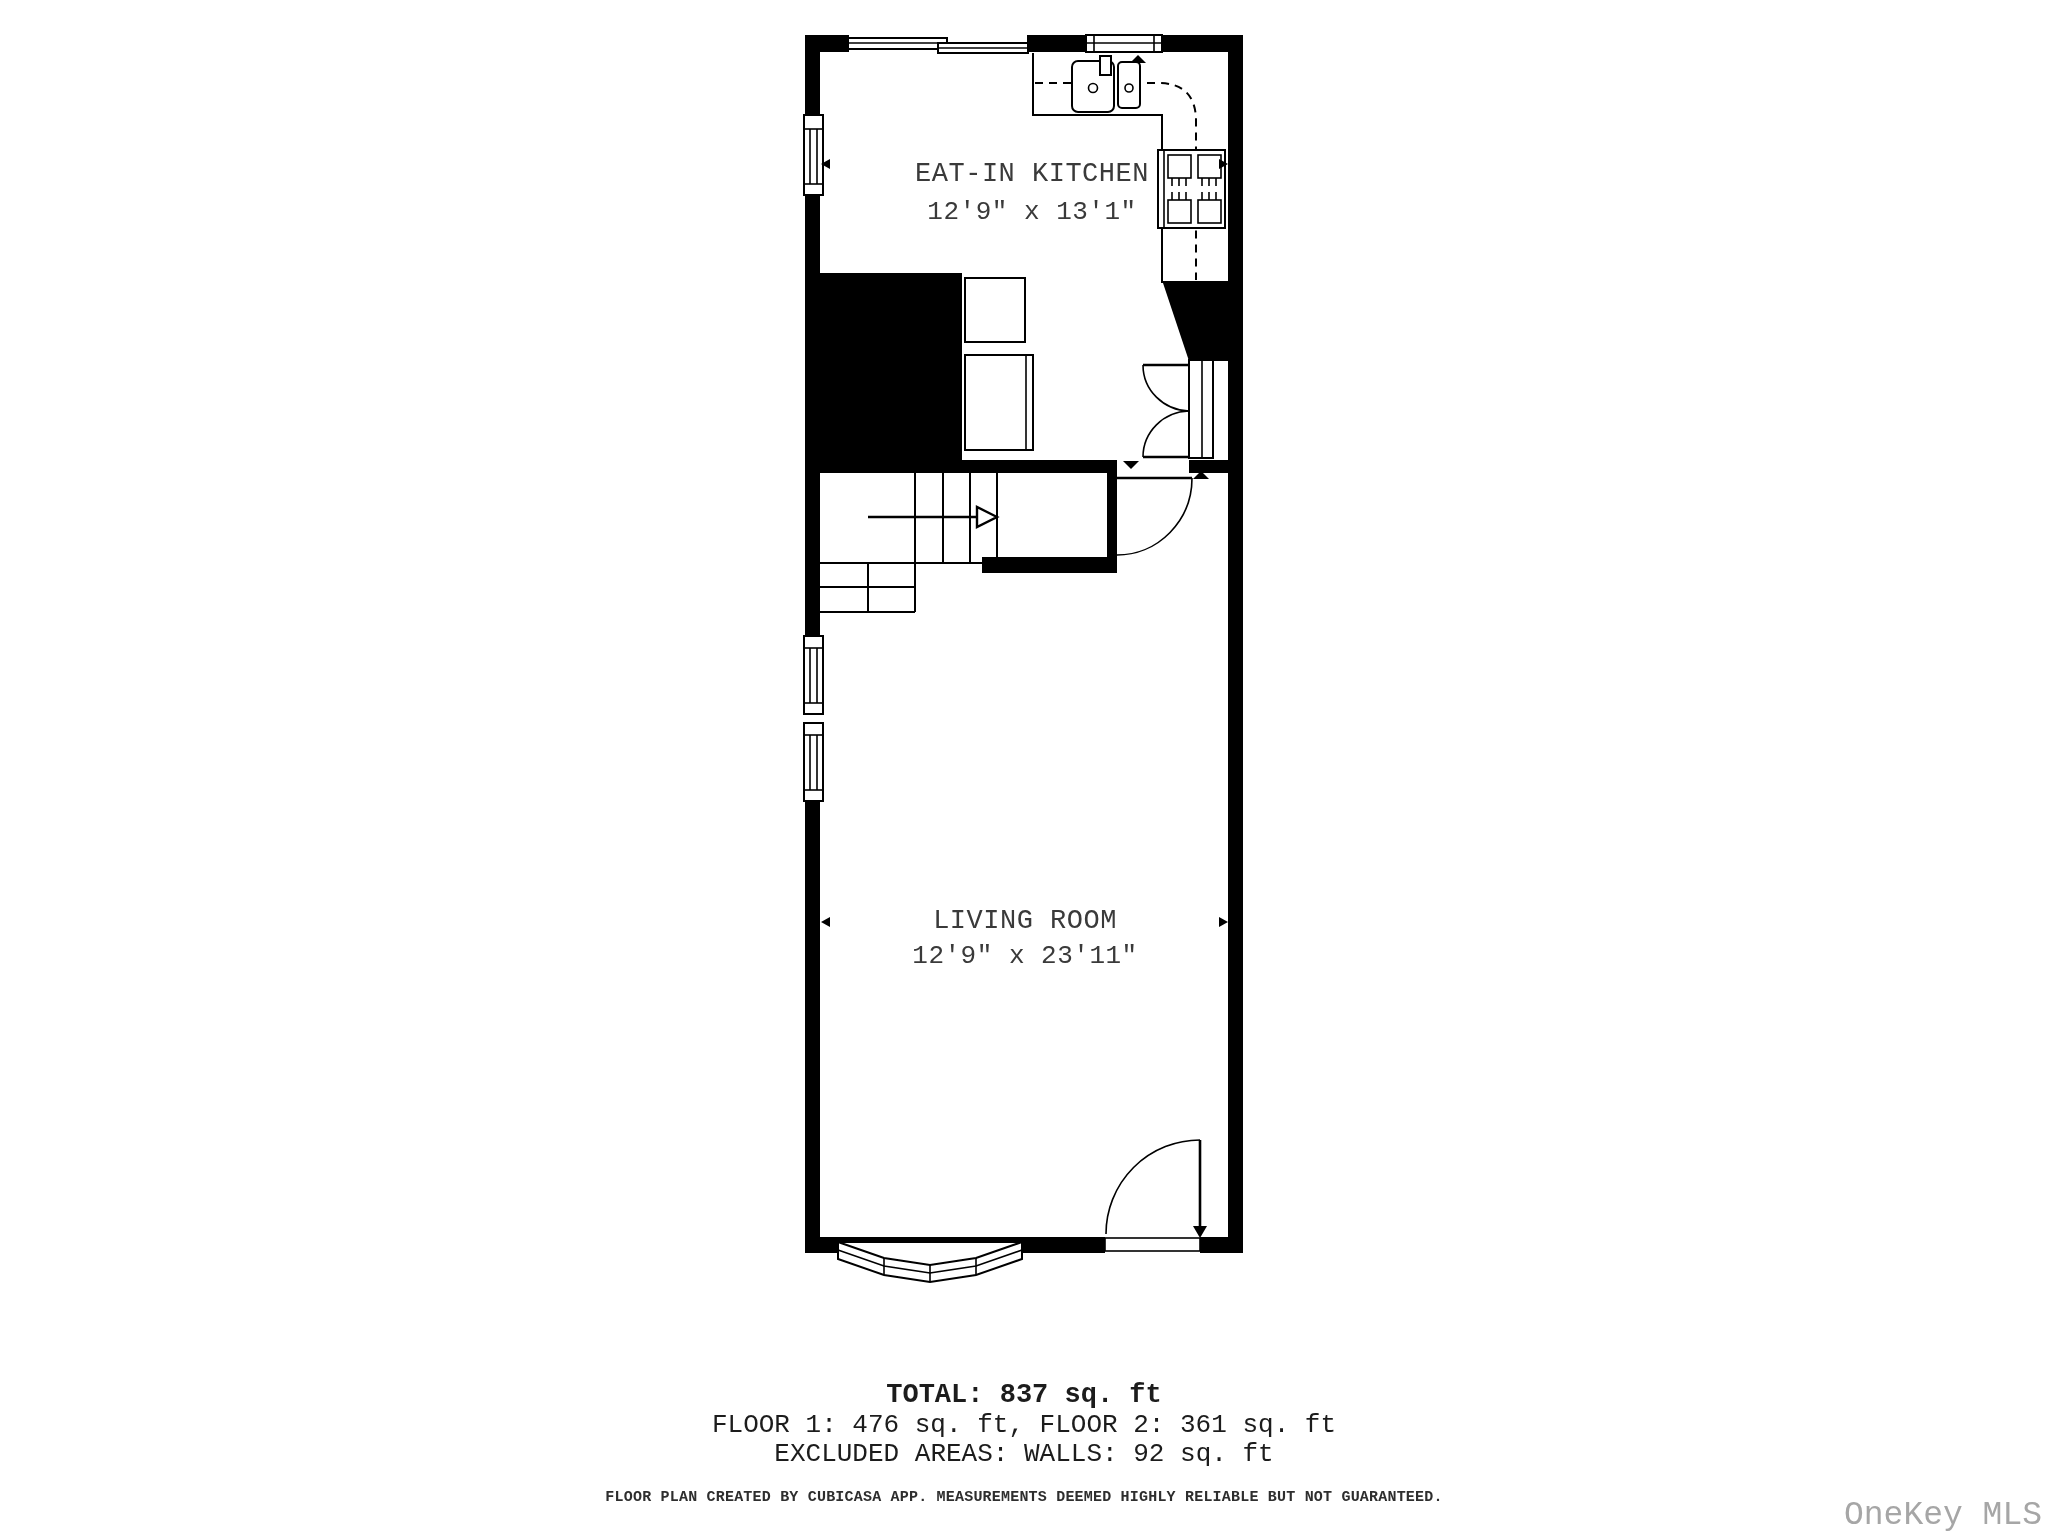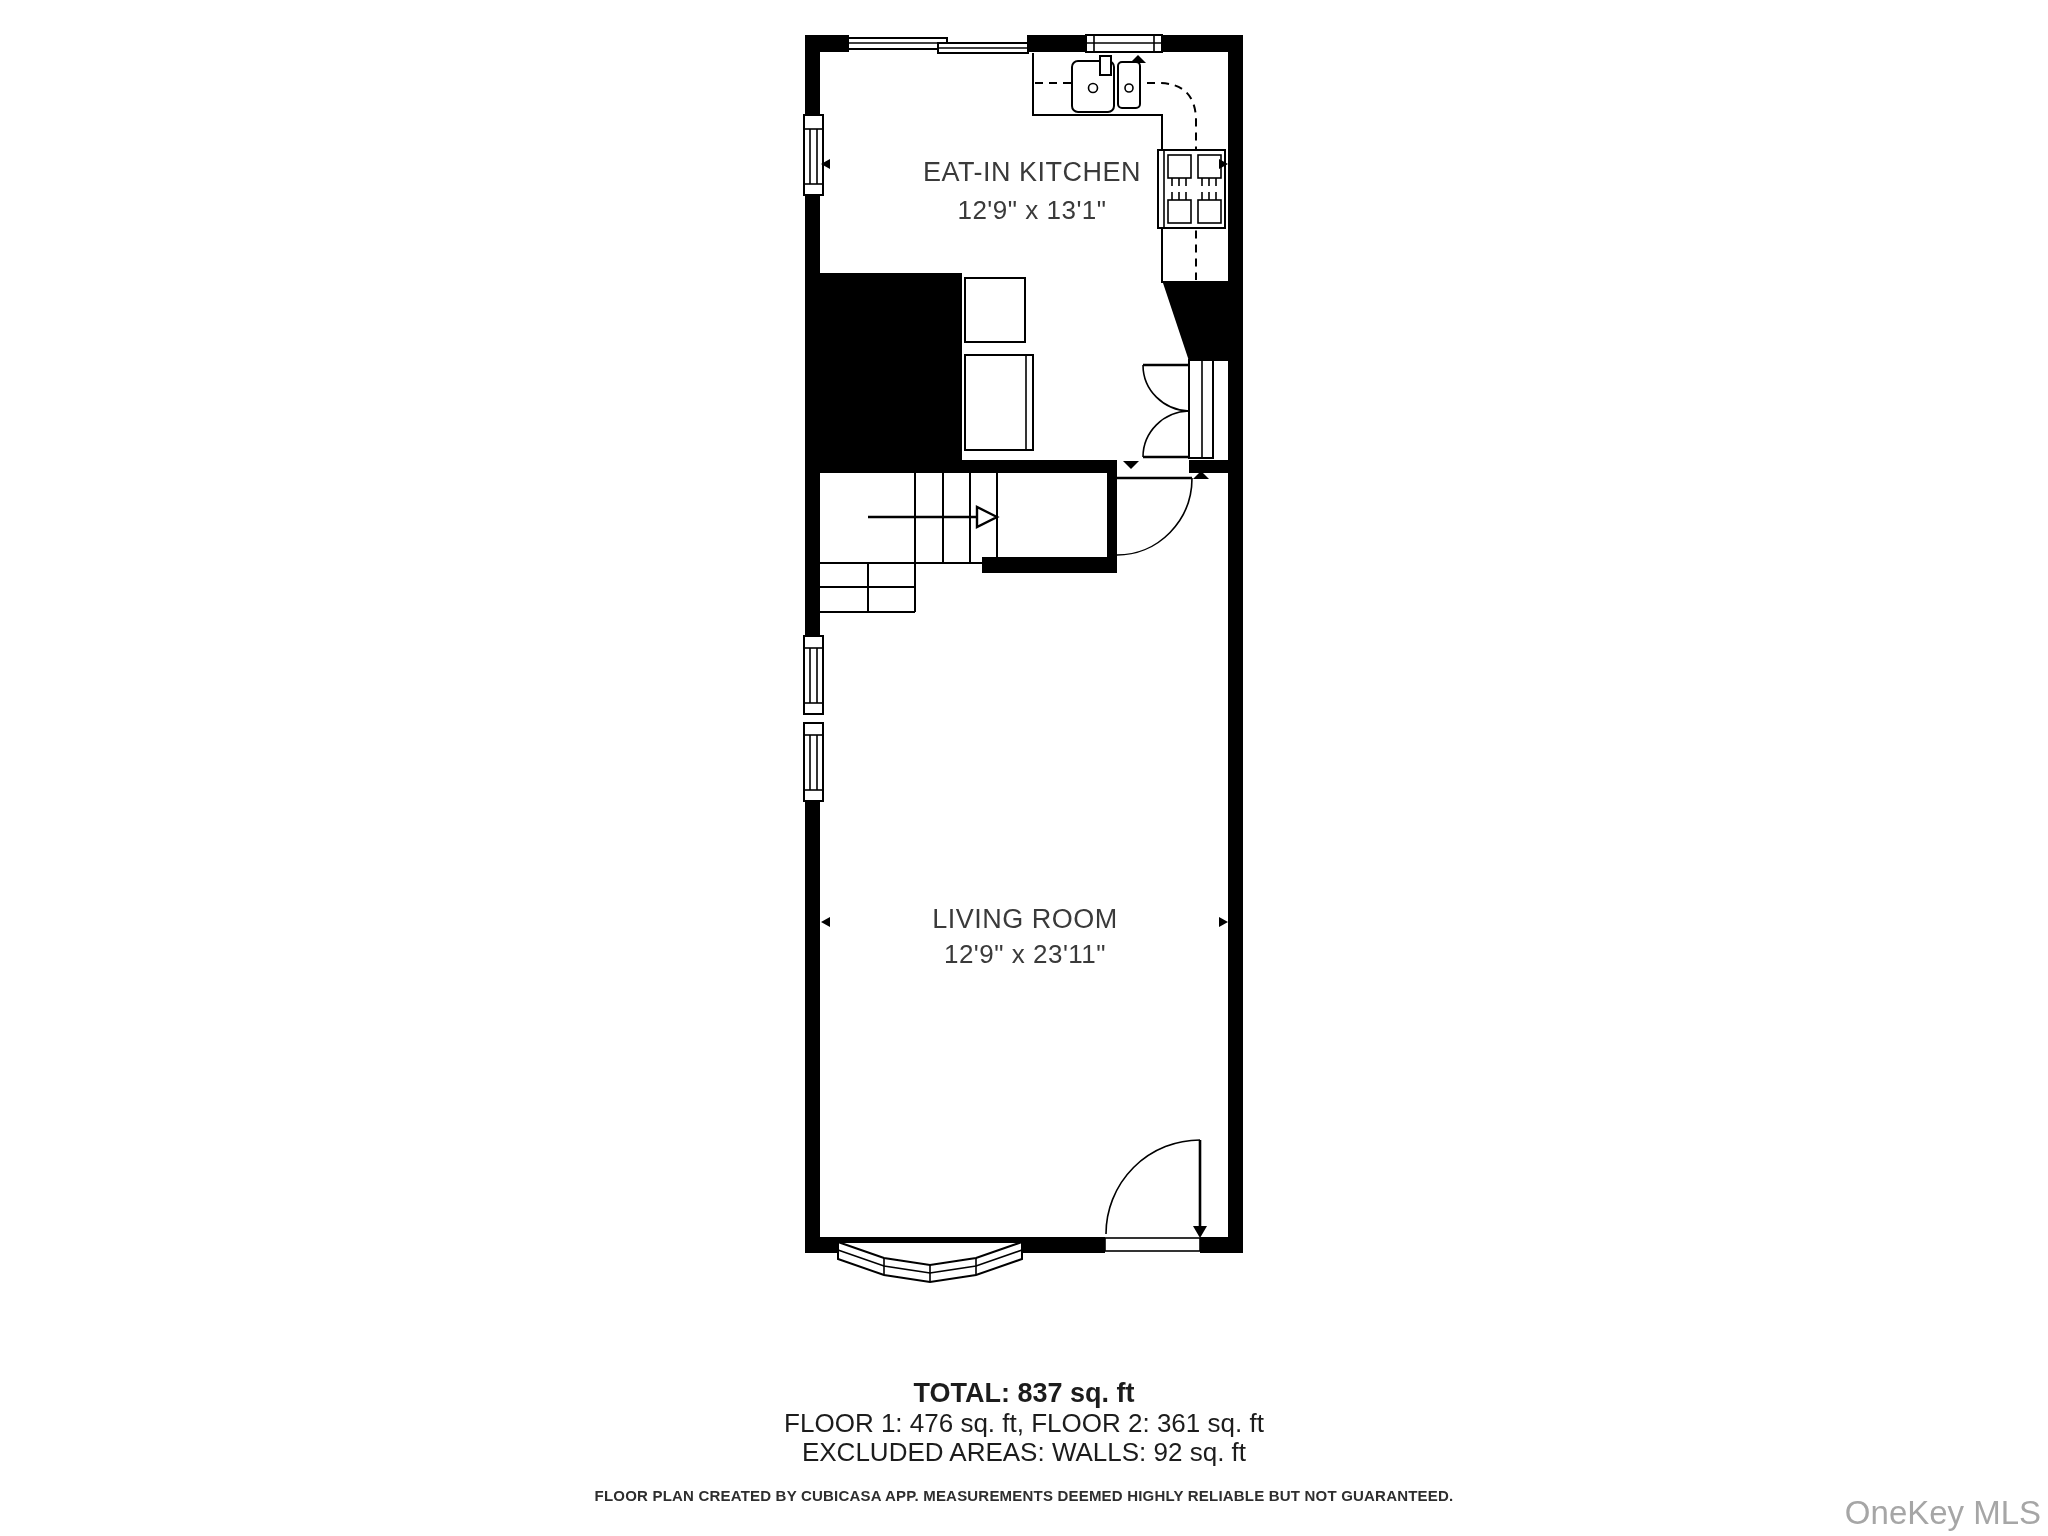--- a/index.html
+++ b/index.html
@@ -1,17 +1,17 @@
 <!DOCTYPE html>
 <html><head>
 <meta charset="utf-8">
 <style>
   html,body{margin:0;padding:0;background:#ffffff;}
   .canvas{position:relative;width:2048px;height:1536px;background:#ffffff;overflow:hidden;
-          font-family:Liberation Sans, sans-serif;}
+          font-family:Liberation Mono, monospace;}
   svg{position:absolute;left:0;top:0;}
   .wall{fill:#000000;stroke:none;}
   .ln{stroke:#000000;stroke-width:2;fill:none;}
   .ln15{stroke:#000000;stroke-width:1.6;fill:none;}
   .thick{stroke:#000000;stroke-width:2.6;fill:none;}
   .dash{stroke:#000000;stroke-width:2;fill:none;stroke-dasharray:8 6;}
   .wbox{fill:#ffffff;stroke:#000000;stroke-width:2;}
   .fixture{fill:#ffffff;stroke:#000000;stroke-width:2;}
   .tri{fill:#000000;stroke:none;}
   .room-label{font-size:27px;letter-spacing:0.5px;fill:#3a3a3a;}

